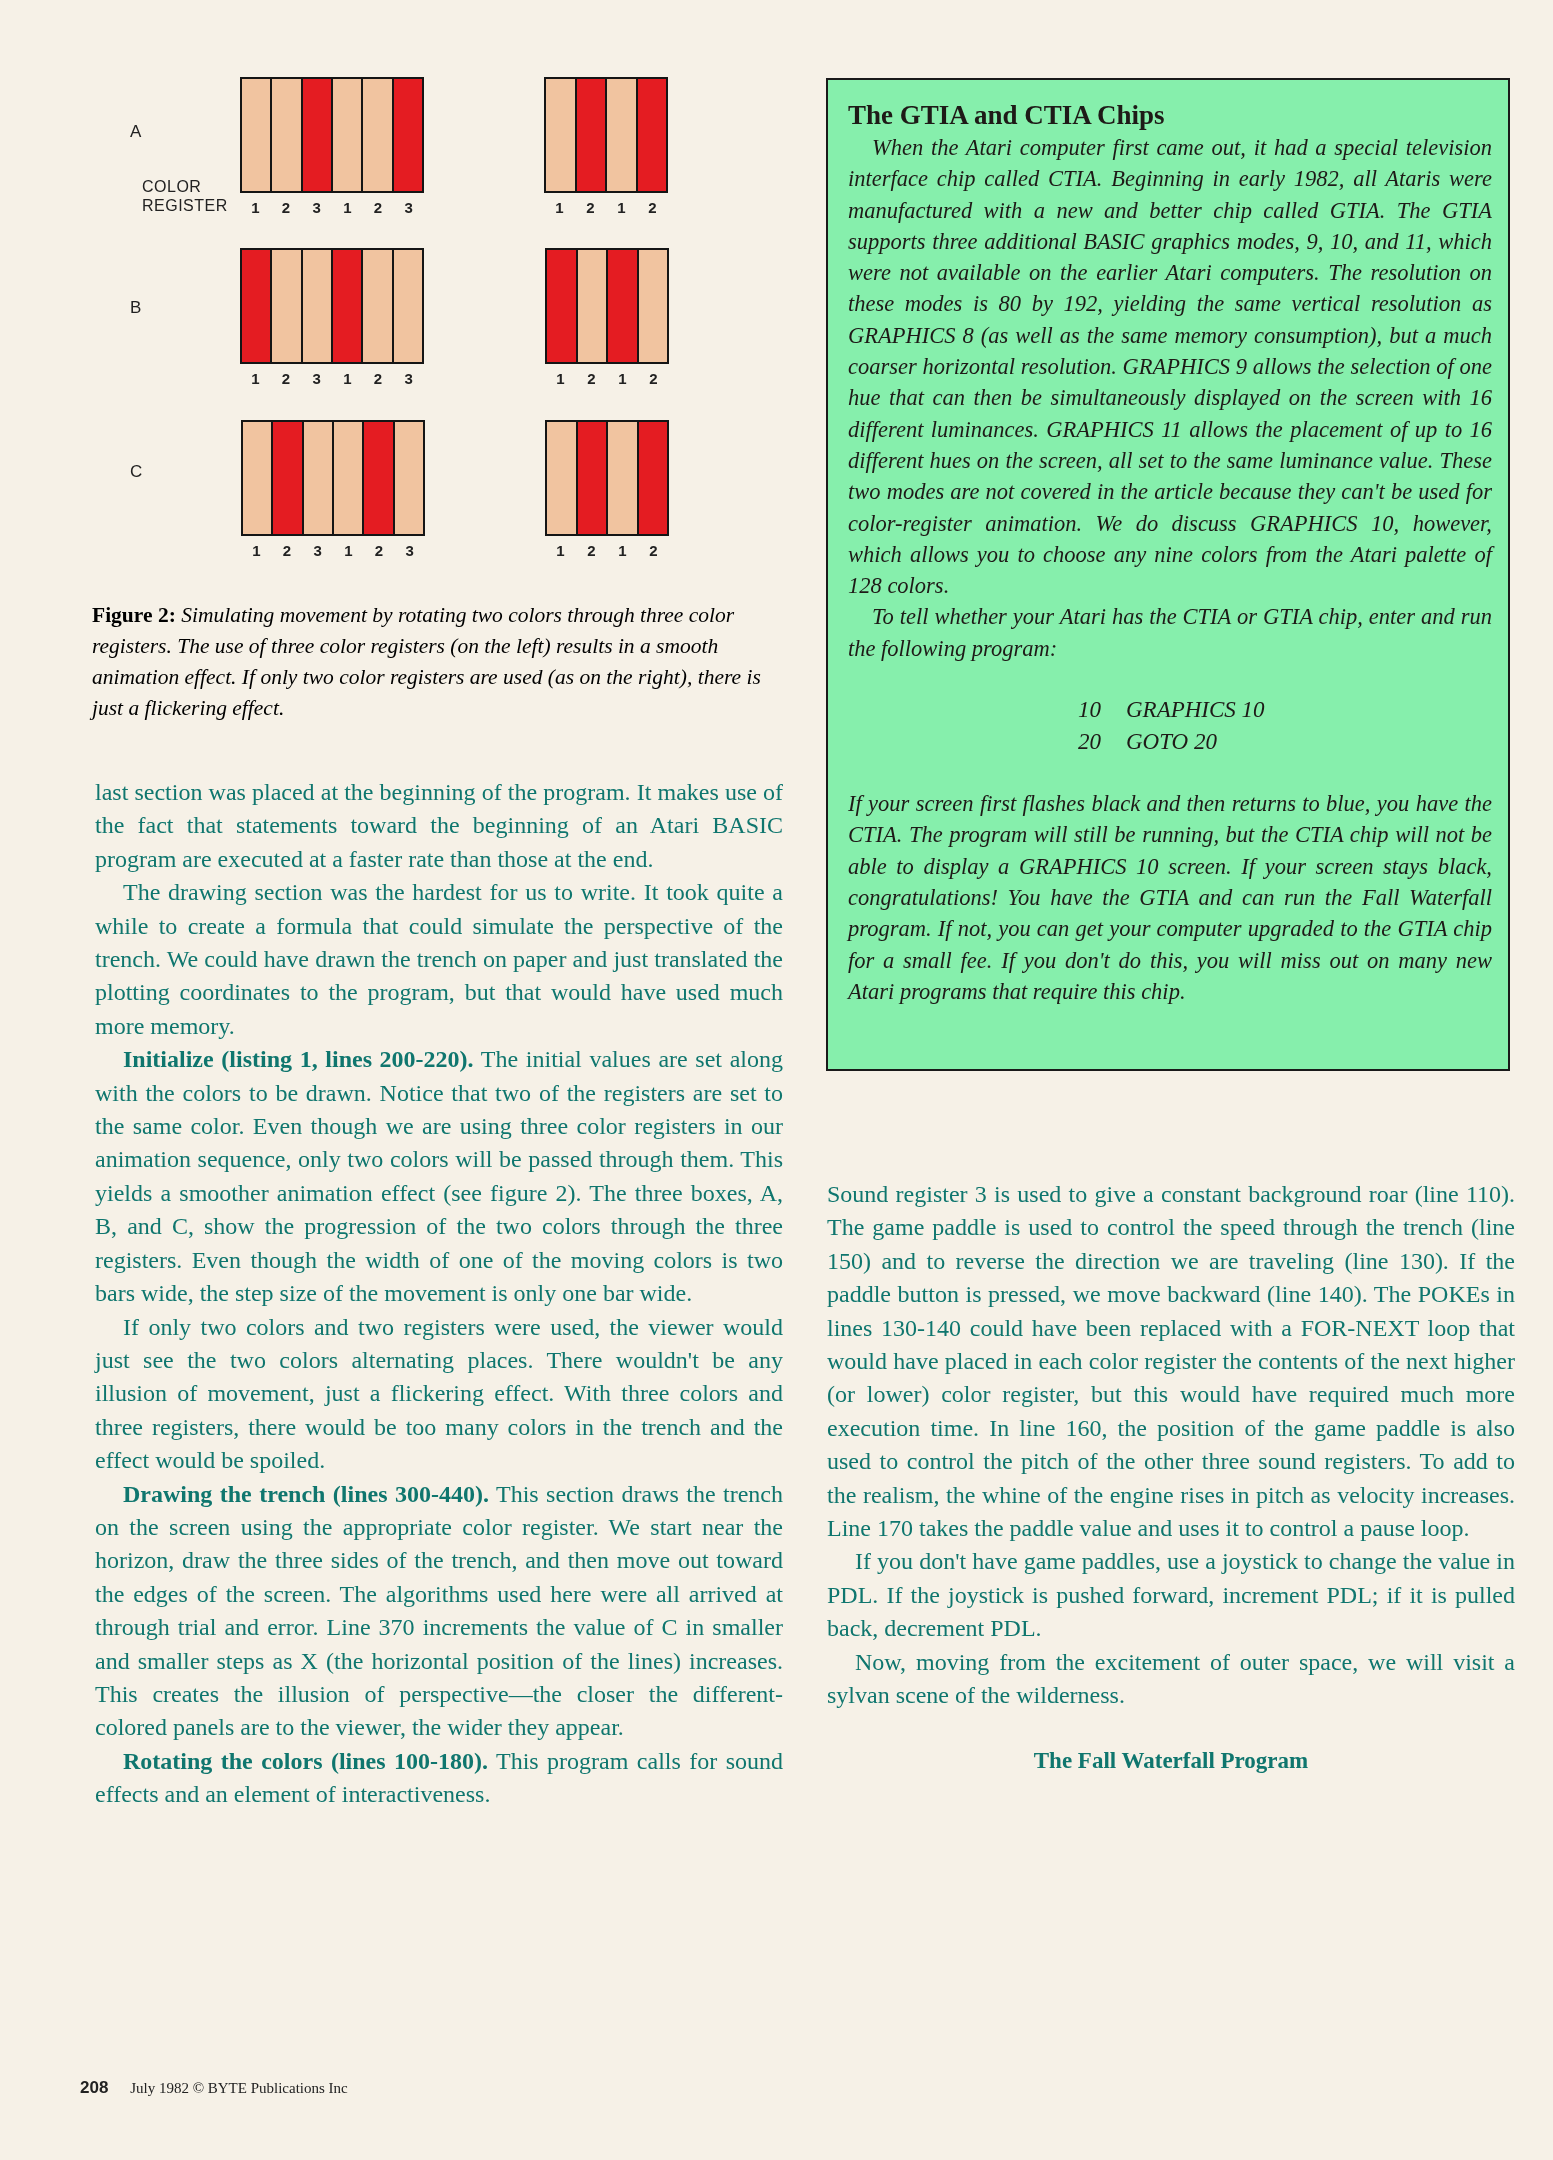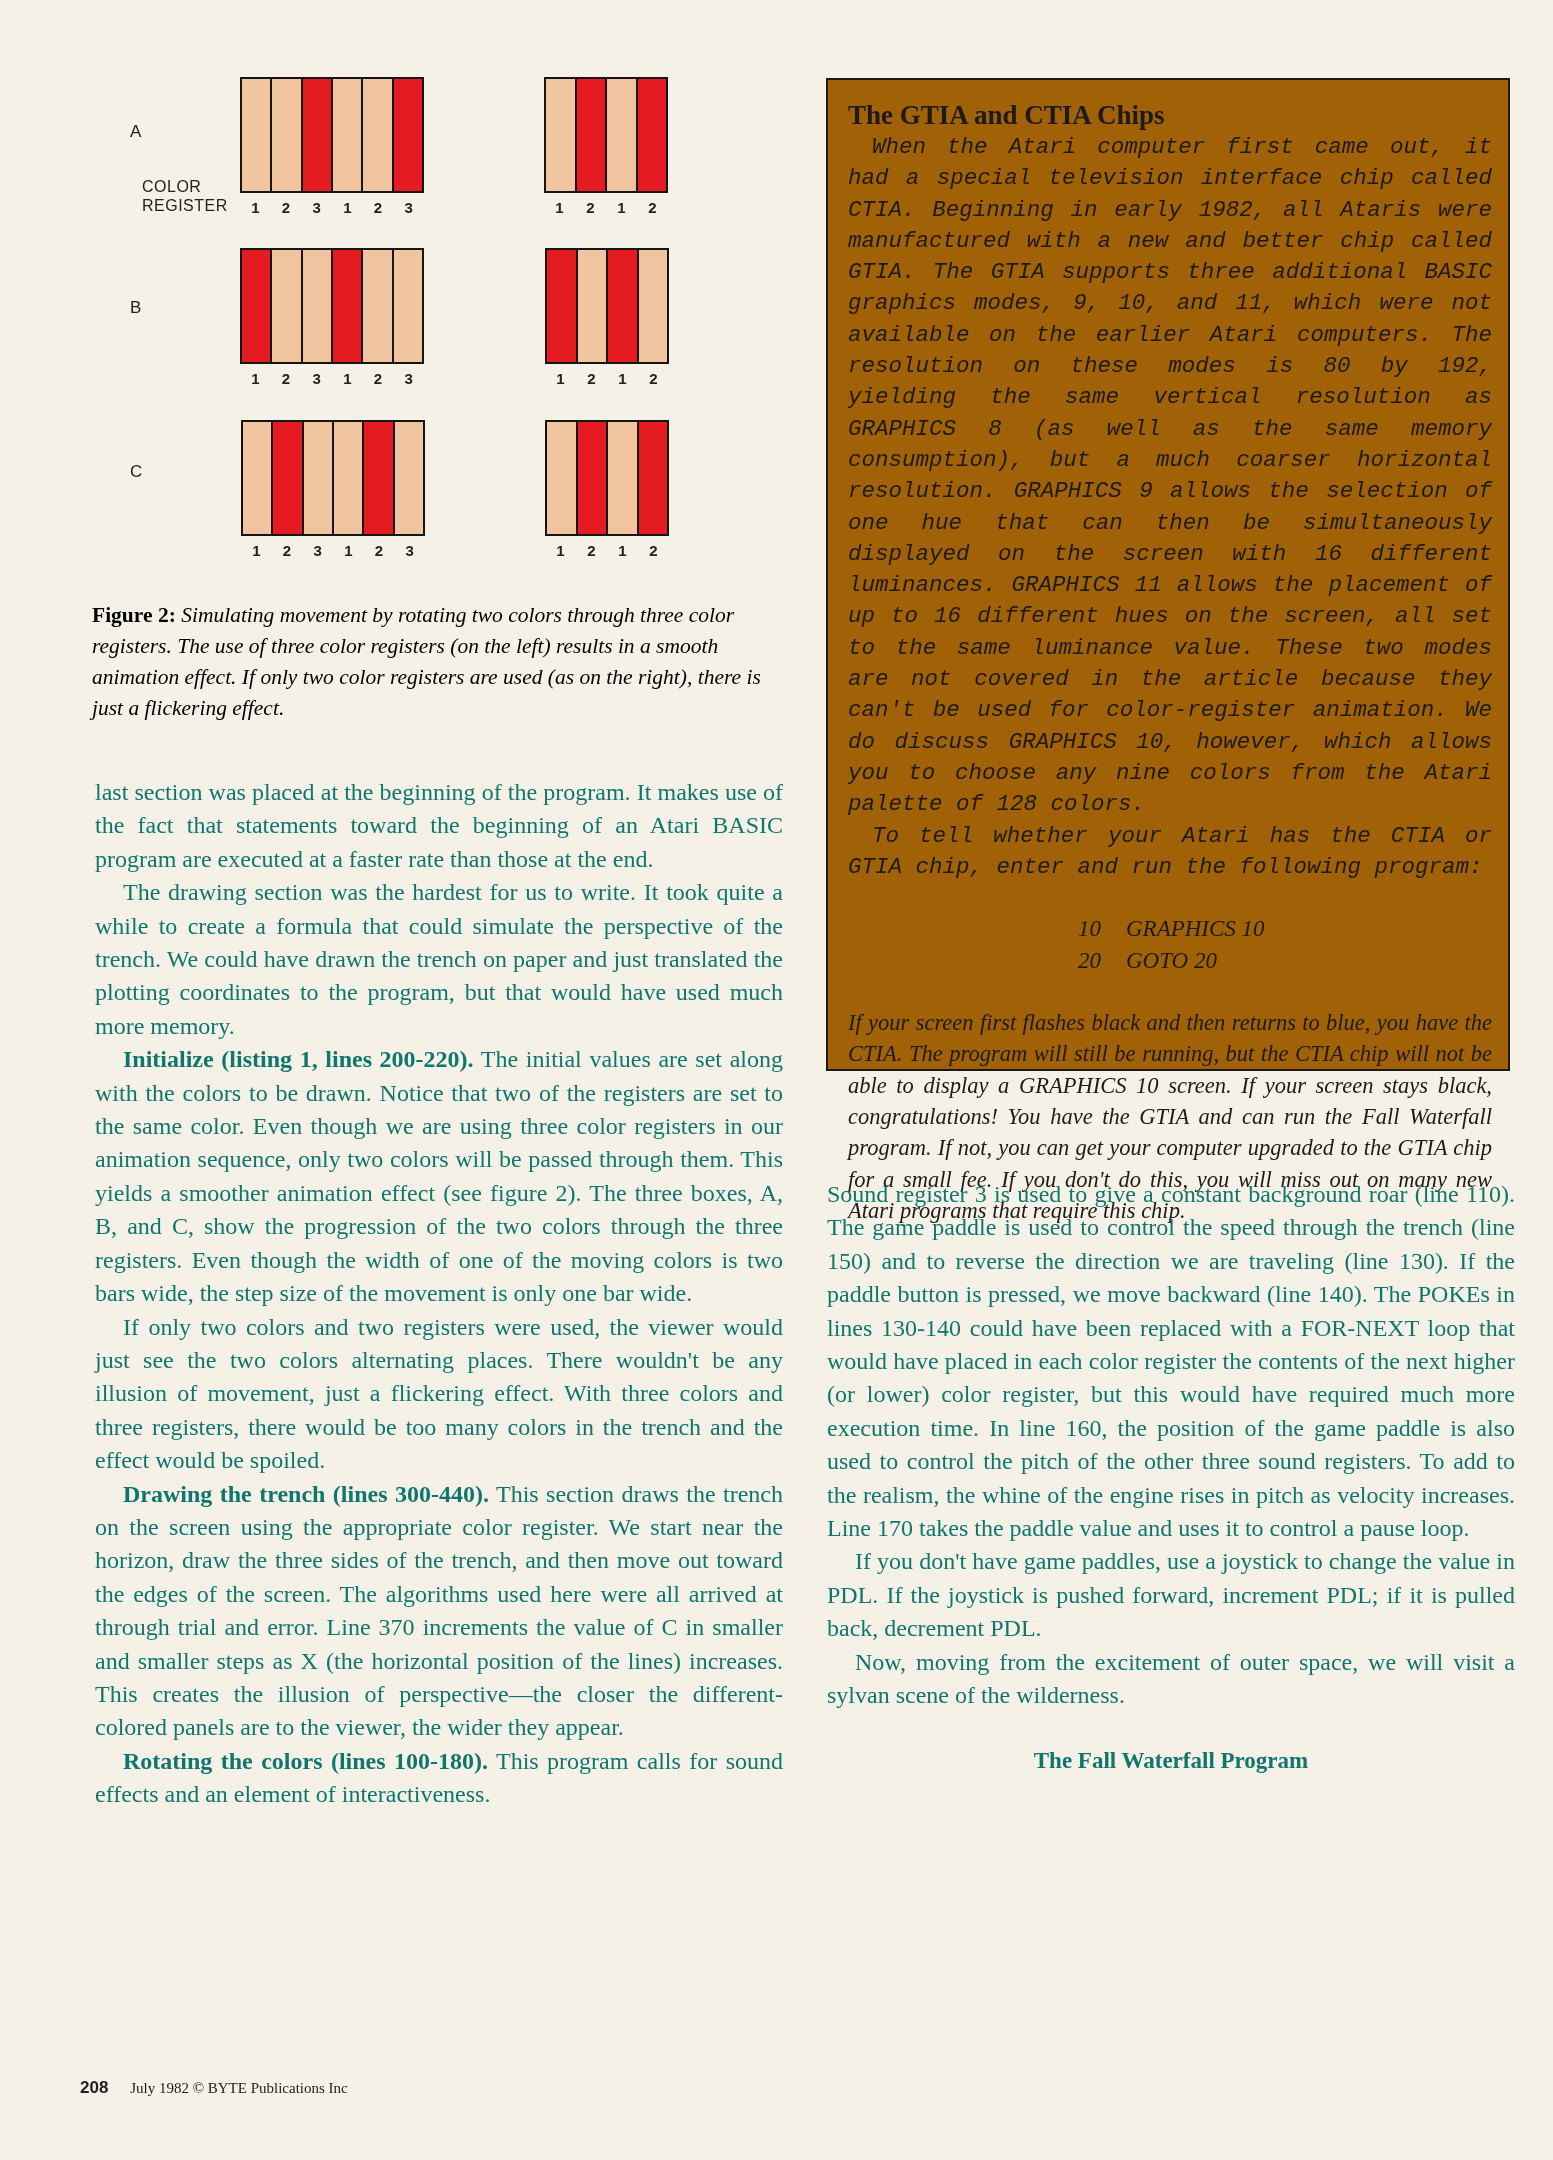--- a/index.html
+++ b/index.html
@@ -53,31 +53,31 @@
   .col p.indent { text-indent: 28px; }
   .col b { font-weight: bold; }
   .col h3 {
     margin: 8px; font-size: 23px; font-weight: bold; line-height: 36px;
     text-align: center;
   }
 
   
   .box {
     position: absolute; left: 826px; top: 78px; width: 684px; height: 993px;
-    background: #a16207; border: 2px solid #1a1a1a; box-sizing: border-box;
+    background: #86efac; border: 2px solid #1a1a1a; box-sizing: border-box;
     padding: 18px 16px 0 20px;
   }
   .box h2 {
     margin: 0; font-size: 27px; font-weight: bold; line-height: 34px;
   }
   .box p {
     margin: 0; font-style: italic; font-size: 22.5px; line-height: 31.3px;
     text-align: justify;
   }
-  .box p.indent { text-indent: 24px; font-family: Liberation Mono, monospace; }
+  .box p.indent { text-indent: 24px; }
   .box .code {
     font-style: italic; font-size: 23px; line-height: 32px;
     margin: 30px 0 30px 230px;
   }
   .box .code div span.ln { display: inline-block; width: 48px; }
 
   .footer {
     position: absolute; left: 80px; top: 2078px;
     font-size: 15px; color: #222;
   }

